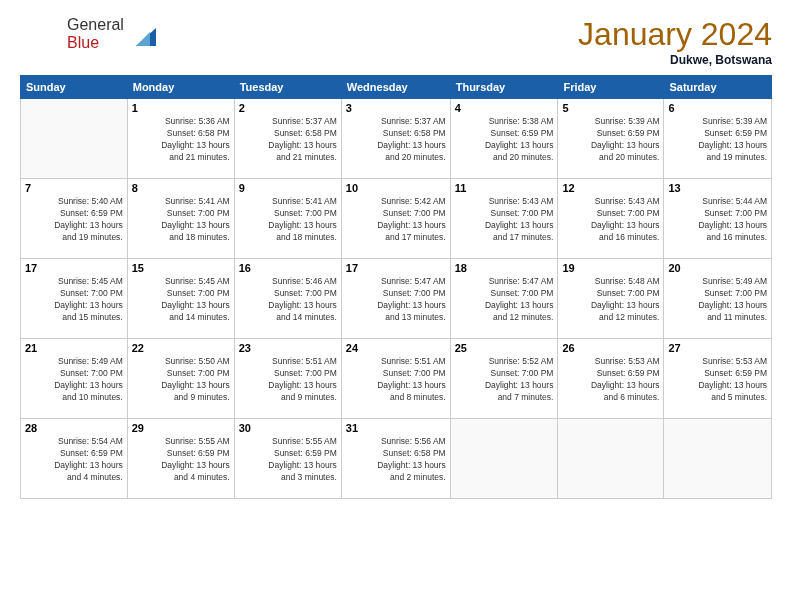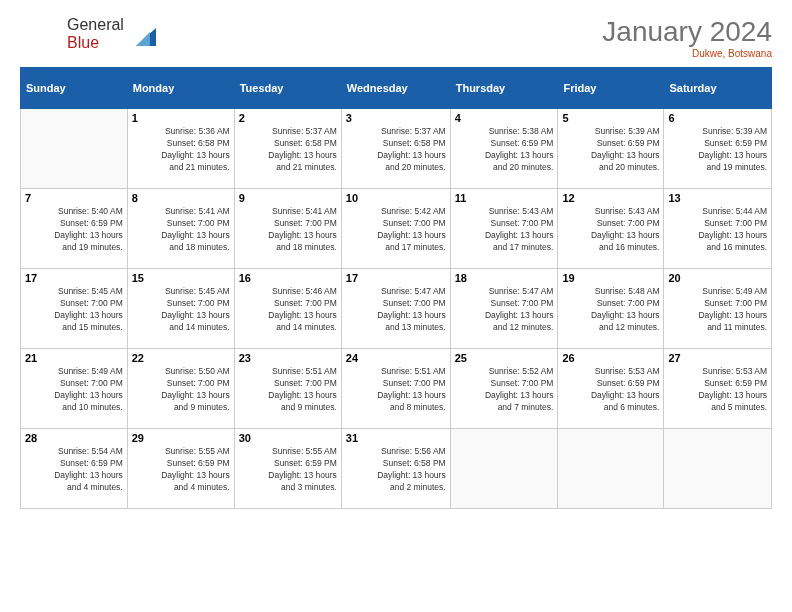--- a/index.html
+++ b/index.html
@@ -31,39 +31,40 @@
     .logo-blue { color: #b91c1c; }
     .logo-icon {
       width: 32px;
       height: 32px;
       margin-left: 4px;
     }
     .title-block {
       text-align: right;
     }
     .month-title {
-      font-size: 28px;
-      color: #737373;
+      font-size: 32px;
+      color: #a16207;
       font-weight: normal;
       text-align: right;
     }
     .location {
-      font-size: 10px;
-      color: #c2410c;
+      font-size: 12px;
+      color: #0f172a;
+      font-weight: bold;
     }
     .calendar {
       width: 100%;
       border-collapse: collapse;
       font-size: 9.5px;
     }
     .calendar th {
       background: #1a5fa8;
       color: #fff;
       text-align: left;
-      padding: 14px 5px;
+      padding: 5px 5px;
       font-size: 11px;
       font-weight: bold;
       border: 1px solid #1a5fa8;
     }
     .calendar td {
       vertical-align: top;
       border: 1px solid #ccc;
       padding: 3px 4px;
       width: 113px;
       height: 80px;

